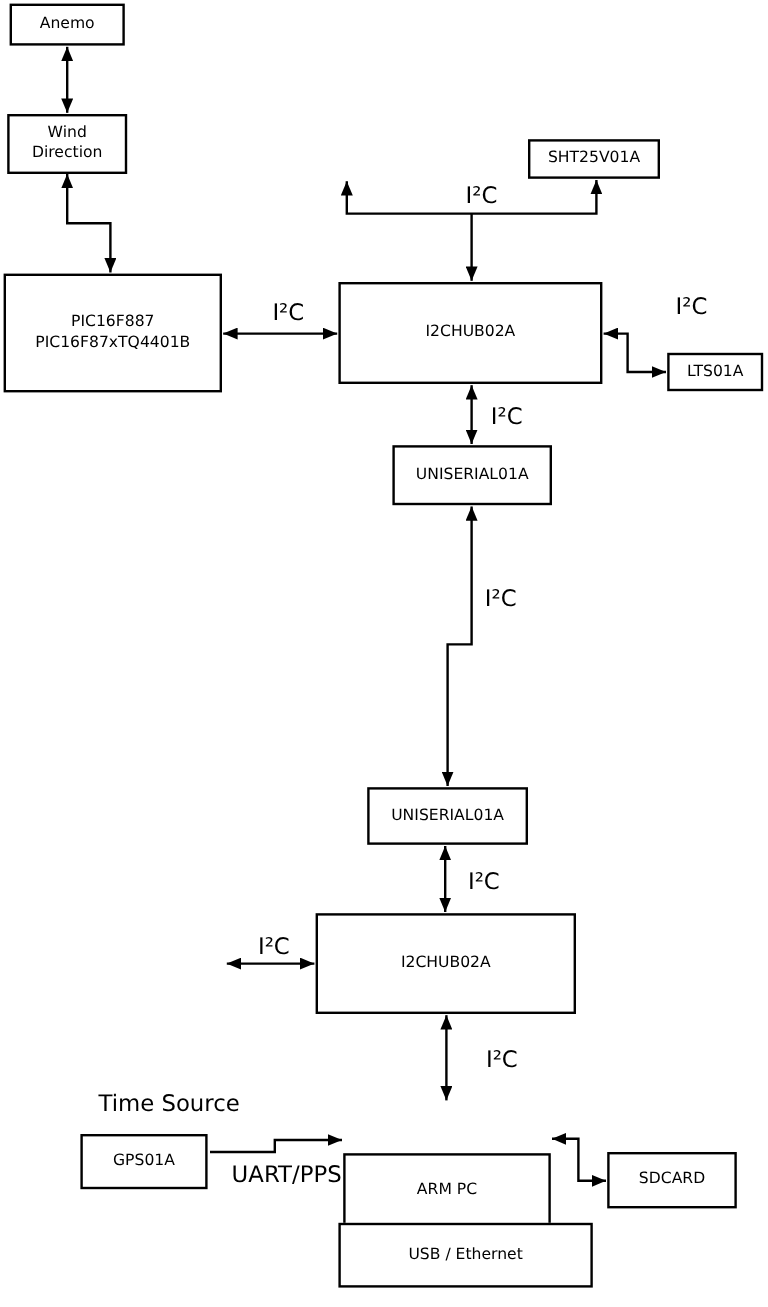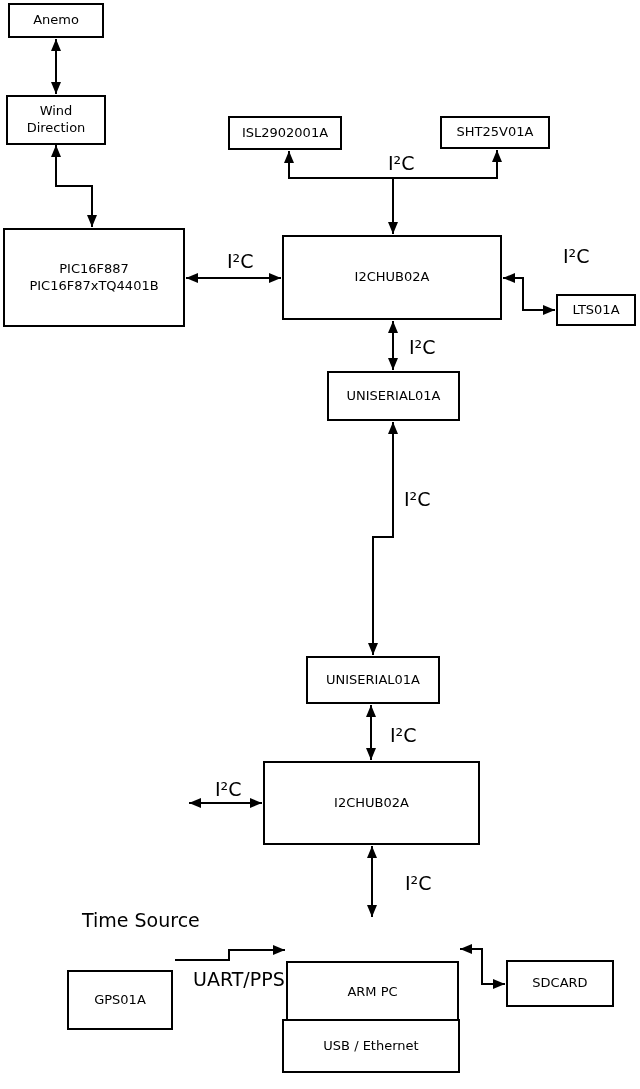--- a/index.html
+++ b/index.html
@@ -75,23 +75,20 @@
   <div class="node" style="left:6px;top:95px;width:100px;height:50px">
     <span>Wind</span>
     <span>Direction</span>
   </div>
 
   <div class="node" style="left:3px;top:228px;width:182px;height:99px">
     <span>PIC16F887</span>
     <span>PIC16F87xTQ4401B</span>
   </div>
 
-  <div class="node" style="left:228px;top:116px;width:114px;height:34px">
-    <span>ISL2902001A</span>
-  </div>
 
   <div class="node" style="left:440px;top:116px;width:110px;height:33px">
     <span>SHT25V01A</span>
   </div>
 
   <div class="node" style="left:282px;top:235px;width:220px;height:85px">
     <span>I2CHUB02A</span>
   </div>
 
   <div class="node" style="left:556px;top:294px;width:80px;height:32px">
@@ -104,33 +101,33 @@
 
   <div class="node" style="left:306px;top:656px;width:134px;height:48px">
     <span>UNISERIAL01A</span>
   </div>
 
   <div class="node" style="left:263px;top:761px;width:217px;height:84px">
     <span>I2CHUB02A</span>
   </div>
 
 
-  <div class="node" style="left:67px;top:970px;width:106px;height:60px">
+  <div class="node" style="left:67px;top:945px;width:106px;height:46px">
     <span>GPS01A</span>
   </div>
 
   <div class="node" style="left:286px;top:961px;width:173px;height:63px">
     <span>ARM PC</span>
   </div>
 
   <div class="node" style="left:506px;top:960px;width:108px;height:47px">
     <span>SDCARD</span>
   </div>
 
-  <div class="node" style="left:282px;top:1019px;width:178px;height:54px">
+  <div class="node" style="left:282px;top:1019px;width:212px;height:54px">
     <span>USB / Ethernet</span>
   </div>
 
   <div class="edge-label" style="left:227px;top:251px">I²C</div>
   <div class="edge-label" style="left:388px;top:153px">I²C</div>
   <div class="edge-label" style="left:563px;top:246px">I²C</div>
   <div class="edge-label" style="left:409px;top:337px">I²C</div>
   <div class="edge-label" style="left:404px;top:489px">I²C</div>
   <div class="edge-label" style="left:390px;top:725px">I²C</div>
   <div class="edge-label" style="left:215px;top:779px">I²C</div>

